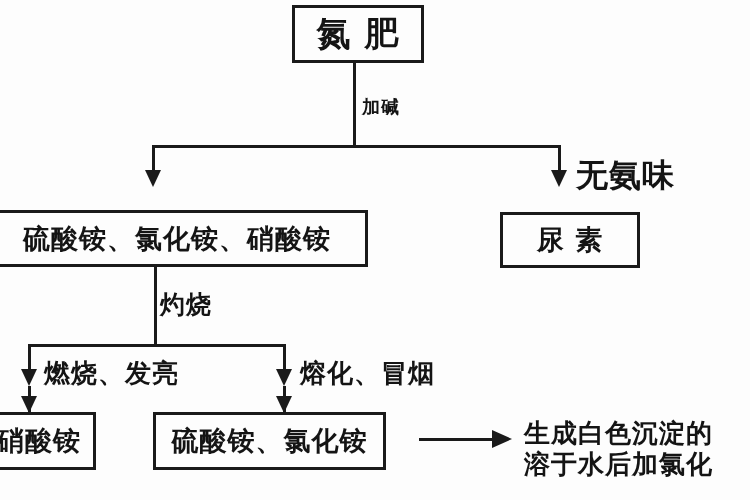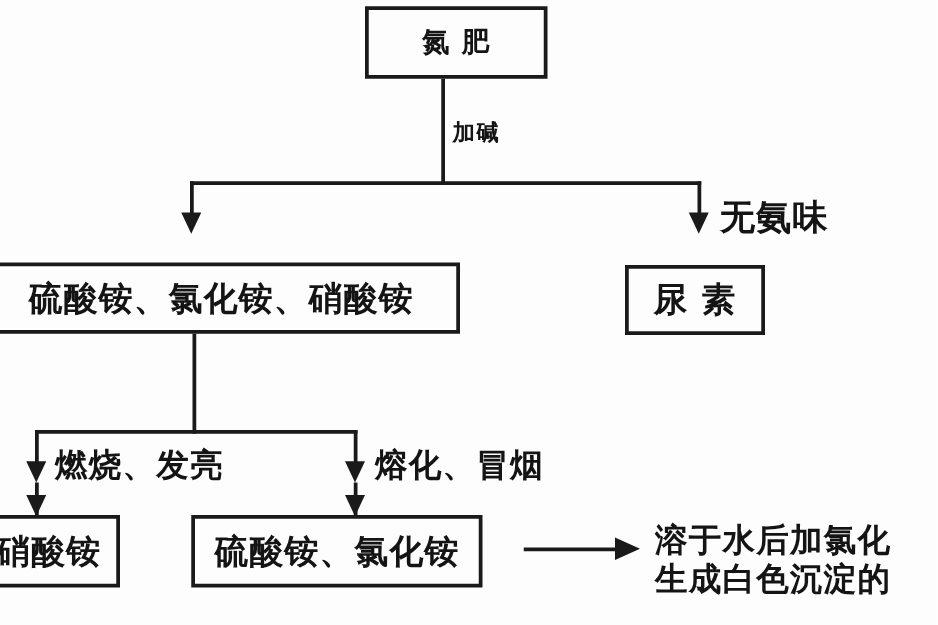--- a/index.html
+++ b/index.html
@@ -60,29 +60,29 @@
   .arrow-right {
     position: absolute;
     width: 0;
     height: 0;
     border-top: 9px solid transparent;
     border-bottom: 9px solid transparent;
     border-left: 20px solid #1a1a1a;
   }
 
   
-  #box-fertilizer   { left: 292px; top: 5px;   width: 146px; height: 58px; font-size: 22px; }
+  #box-fertilizer   { left: 292px; top: 5px;   width: 132px; height: 58px; font-size: 34px; }
   #box-ammonium3    { left: -14px; top: 210px; width: 382px; height: 57px; font-size: 27px; }
-  #box-urea         { left: 500px; top: 212px; width: 112px; height: 56px; font-size: 27px; }
+  #box-urea         { left: 500px; top: 212px; width: 140px; height: 56px; font-size: 27px; }
   #box-nitrate      { left: -18px; top: 412px; width: 114px; height: 58px; font-size: 27px; }
   #box-sulf-chlor   { left: 153px; top: 412px; width: 233px; height: 58px; font-size: 27px; }
 
   #lbl-alkali       { left: 362px; top: 96px;  font-size: 18px; }
   #lbl-has-smell    { left: 168px; top: 157px; font-size: 26px; }
-  #lbl-no-smell     { left: 576px; top: 157px; font-size: 28px; }
+  #lbl-no-smell     { left: 576px; top: 157px; font-size: 32px; }
   #lbl-ignite       { left: 160px; top: 290px; font-size: 25px; }
   #lbl-burn-glow    { left:  44px; top: 358px; font-size: 26px; }
   #lbl-melt-smoke   { left: 300px; top: 358px; font-size: 26px; }
   #lbl-precipitate  { left: 524px; top: 418px; font-size: 26px; }
 
   
   #trunk-top        { left: 353px; top: 63px;  height: 85px; }
   #split-top        { left: 152px; top: 145px; width: 409px; }
   #leg-top-left     { left: 152px; top: 145px; height: 32px; }
   #leg-top-right    { left: 558px; top: 145px; height: 32px; }
@@ -123,20 +123,21 @@
   <div class="arrow-down" id="head-top-left"></div>
   <div class="arrow-down" id="head-top-right"></div>
 
   <div class="lbl" id="lbl-no-smell">无氨味</div>
 
   <div class="box" id="box-ammonium3">硫酸铵、氯化铵、硝酸铵</div>
 
   <div class="box" id="box-urea">尿 素</div>
 
   <div class="vline" id="trunk-mid"></div>
+  <div class="lbl" id="lbl-ignite">灼烧</div>
 
   <div class="hline" id="split-mid"></div>
   <div class="vline" id="leg-mid-left"></div>
   <div class="vline" id="leg-mid-right"></div>
   <div class="arrow-down" id="head-mid-left"></div>
   <div class="arrow-down" id="head-mid-right"></div>
 
   <div class="lbl" id="lbl-melt-smoke">熔化、冒烟</div>
   <div class="lbl" id="lbl-burn-glow">燃烧、发亮</div>
 
@@ -146,17 +147,17 @@
   <div class="arrow-down" id="head-sulfchlor"></div>
 
   <div class="box" id="box-nitrate">硝酸铵</div>
 
   <div class="box" id="box-sulf-chlor">硫酸铵、氯化铵</div>
 
   <div class="hline" id="line-to-text"></div>
   <div class="arrow-right" id="head-to-text"></div>
 
   <div class="lbl" id="lbl-precipitate">
+    <div>生成白色沉淀的</div>
     <div>溶于水后加氯化</div>
-    <div>生成白色沉淀的</div>
   </div>
 
 </div>
 
 </body></html>

